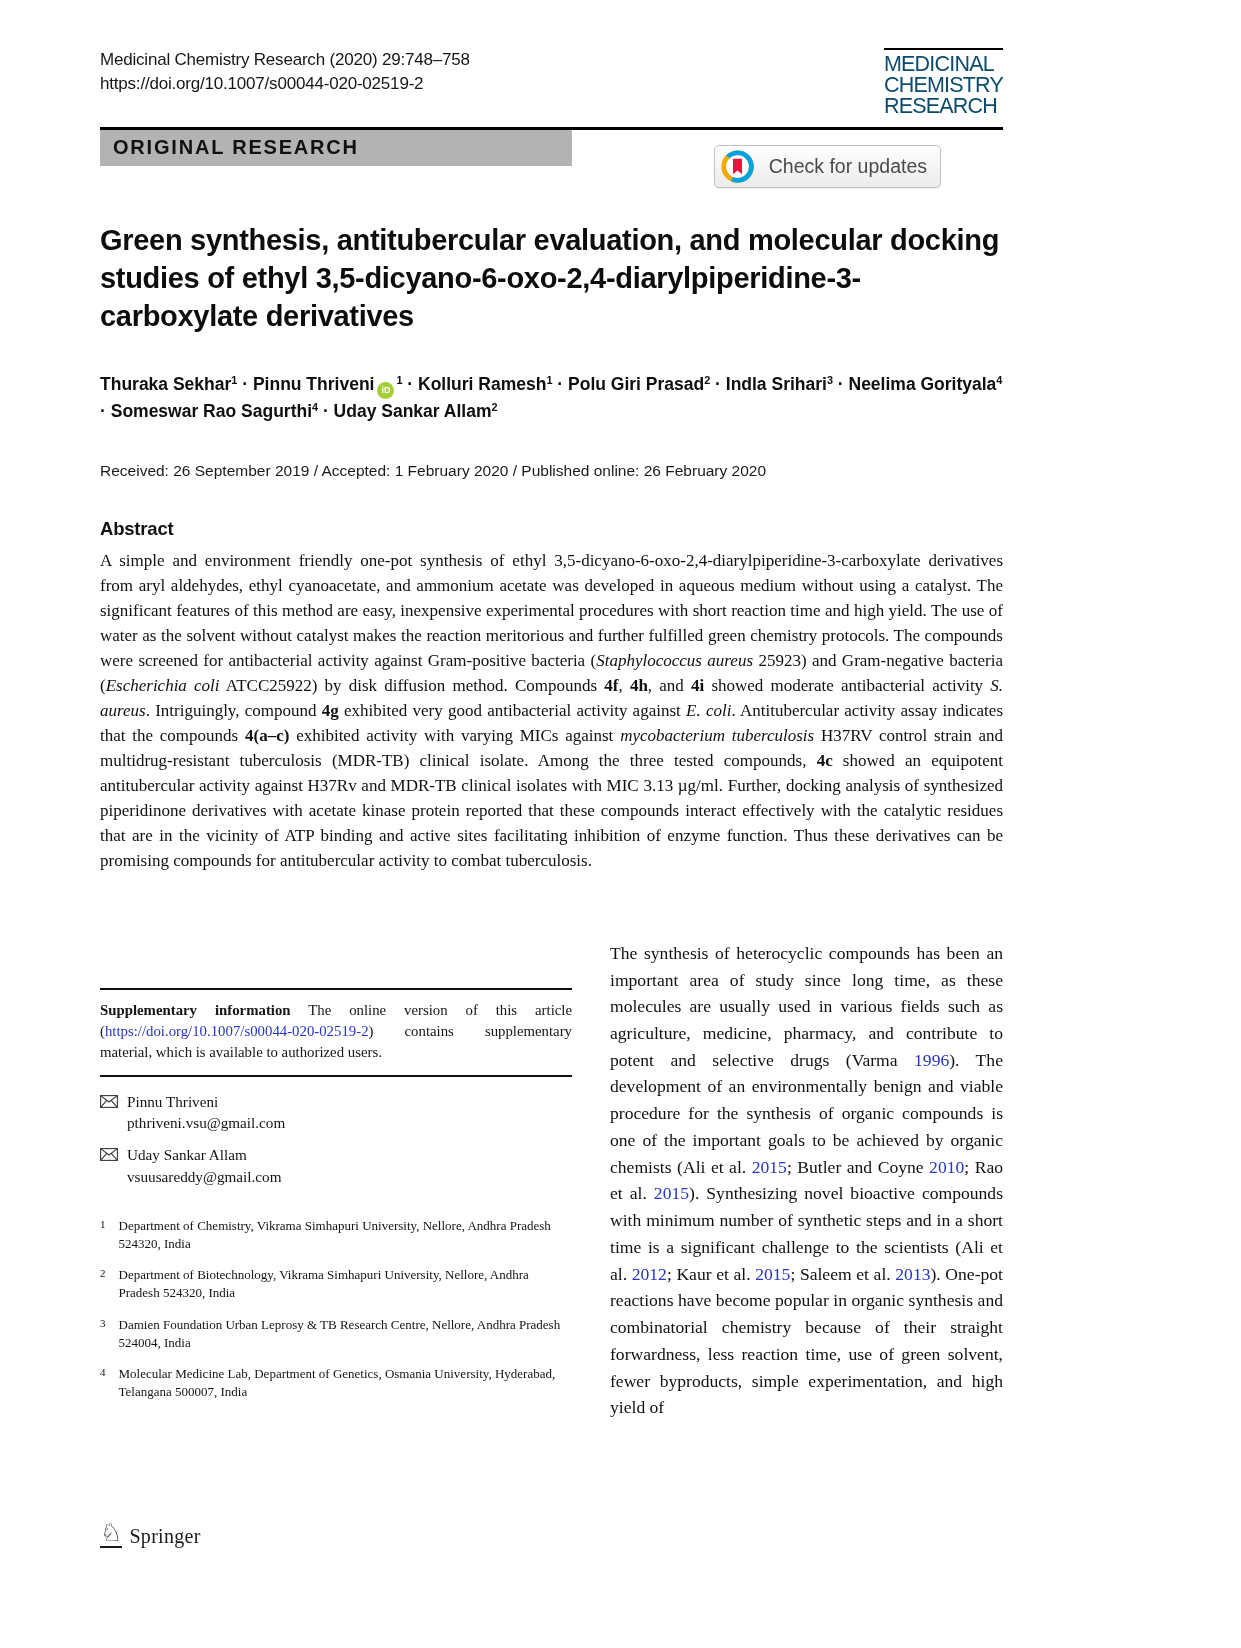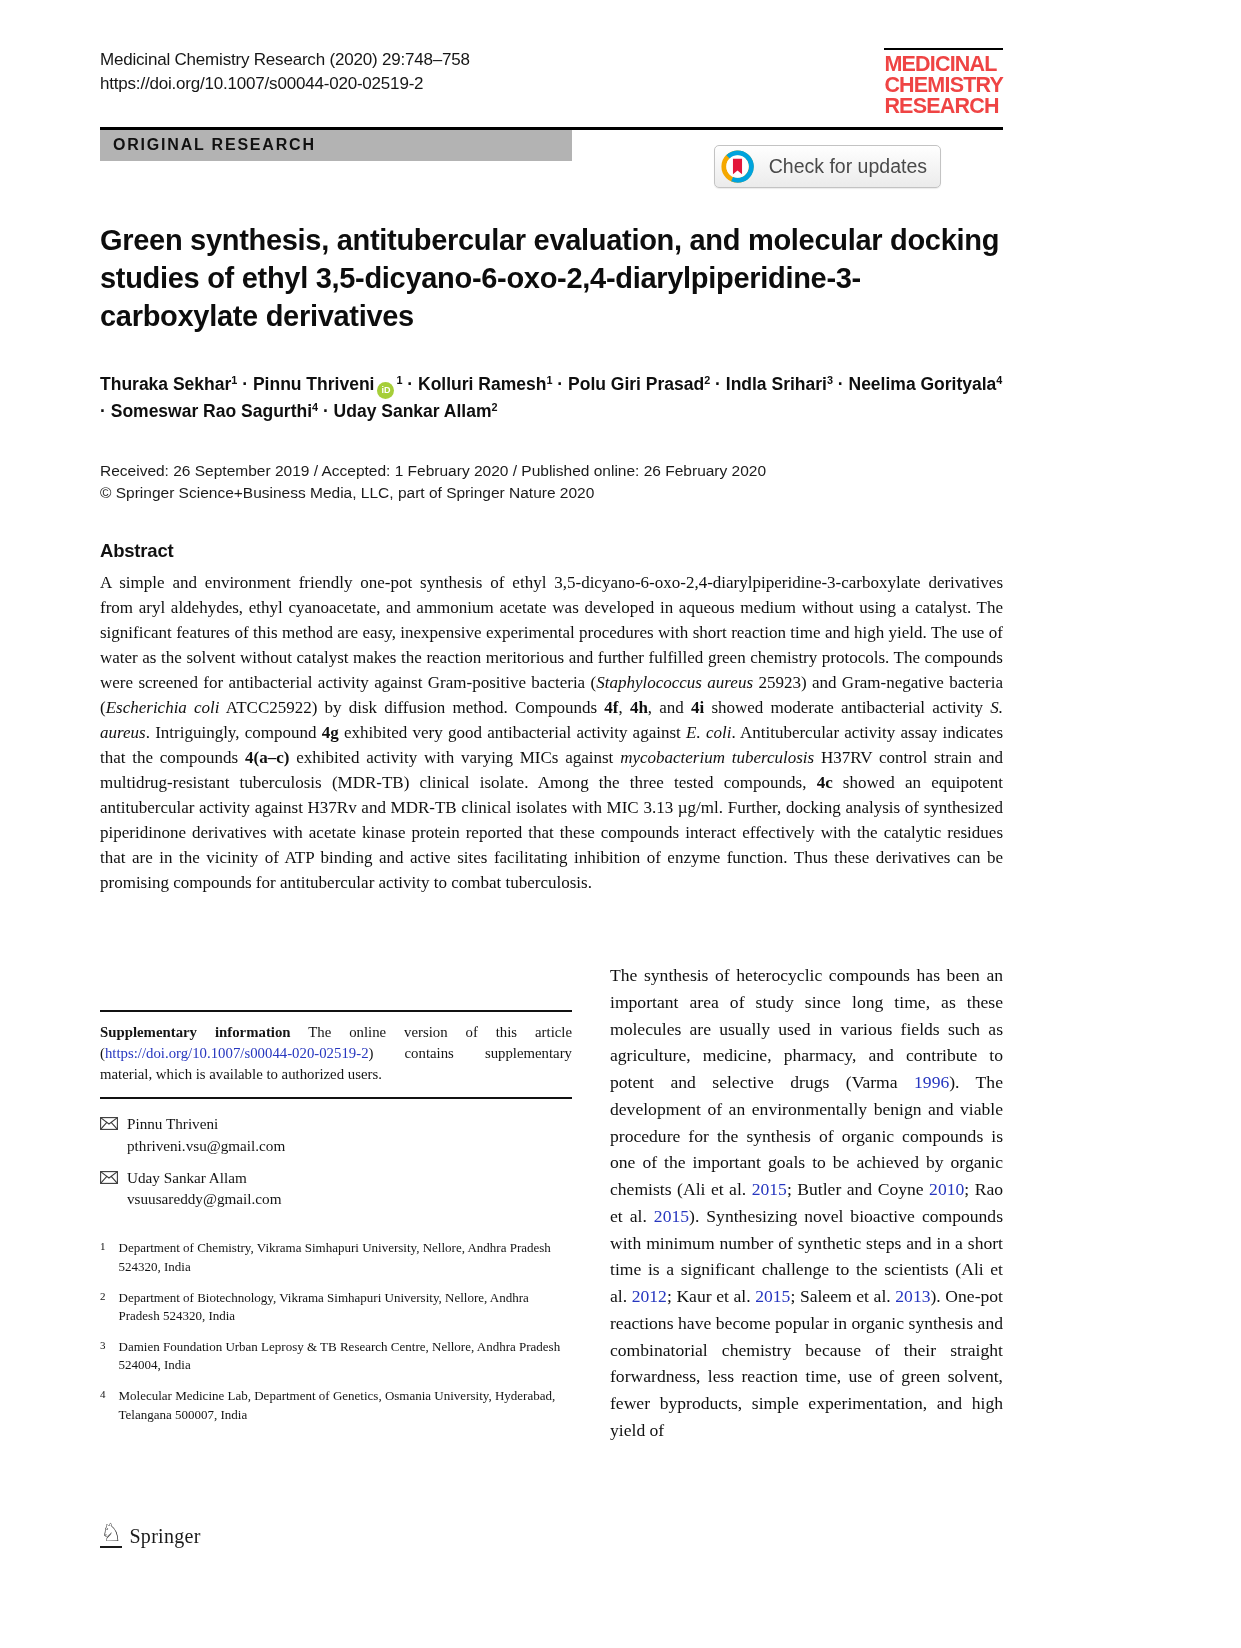--- a/index.html
+++ b/index.html
@@ -22,31 +22,31 @@
     font-family:"Liberation Sans",sans-serif;
     color:var(--ink);
     overflow:hidden;
   }
   
   .hdr{display:flex;justify-content:space-between;align-items:flex-start;}
   .hdr-left{font-size:17px;line-height:1.42;letter-spacing:-0.2px;color:#161616;}
   .logo{
     border-top:2.5px solid #000;
     padding-top:4px;
-    font-weight:bold;font-size:21.5px;line-height:0.98;letter-spacing:-0.8px;
-    color:#ef4444;
+    font-weight:normal;font-size:21.5px;line-height:0.98;letter-spacing:-0.8px;
+    color:#0c4a6e;
   }
   .logo span{display:block;}
   .rule{height:3px;background:#000;margin-top:10px;}
   
   .banner-row{display:flex;justify-content:space-between;align-items:flex-start;}
   .banner{
     width:472px;background:var(--bar);
     padding:6px 0 7px 13px;
-    font-weight:bold;font-size:16px;letter-spacing:1.8px;color:#111;
+    font-weight:bold;font-size:20px;letter-spacing:1.8px;color:#111;
   }
   .check-badge{
     display:inline-flex;align-items:center;gap:15px;
     margin-top:15px;margin-right:62px;
     border:1px solid #c3c3c3;border-radius:5px;
     background:linear-gradient(#ffffff,#ebebeb);
     box-shadow:0 1px 1px rgba(0,0,0,.08);
     padding:4px 13px 4px 6px;
     color:#4a4a4a;font-size:19.5px;
     cursor:pointer;
@@ -150,21 +150,20 @@
       </svg>
       <span>Check for updates</span>
     </div>
   </div>
 
   <h1 class="title">Green synthesis, antitubercular evaluation, and molecular docking studies of ethyl 3,5-dicyano-6-oxo-2,4-diarylpiperidine-3-carboxylate derivatives</h1>
 
   <p class="authors"><span>Thuraka Sekhar</span><span class="seg-sup">1</span><span> · </span><span>Pinnu Thriveni</span><span class="seg-orcid">iD</span><span class="seg-sup">1</span><span> · </span><span>Kolluri Ramesh</span><span class="seg-sup">1</span><span> · </span><span>Polu Giri Prasad</span><span class="seg-sup">2</span><span> · </span><span>Indla Srihari</span><span class="seg-sup">3</span><span> · </span><span>Neelima Gorityala</span><span class="seg-sup">4</span><span> · </span><span>Someswar Rao Sagurthi</span><span class="seg-sup">4</span><span> · </span><span>Uday Sankar Allam</span><span class="seg-sup">2</span></p>
 
   <p class="dates">Received: 26 September 2019 / Accepted: 1 February 2020 / Published online: 26 February 2020</p>
-  <p class="copyright">© Springer Science+Business Media, LLC, part of Springer Nature 2020</p>
 
   <h2 class="abs-h">Abstract</h2>
   <p class="abstract"><span>A simple and environment friendly one-pot synthesis of ethyl 3,5-dicyano-6-oxo-2,4-diarylpiperidine-3-carboxylate derivatives from aryl aldehydes, ethyl cyanoacetate, and ammonium acetate was developed in aqueous medium without using a catalyst. The significant features of this method are easy, inexpensive experimental procedures with short reaction time and high yield. The use of water as the solvent without catalyst makes the reaction meritorious and further fulfilled green chemistry protocols. The compounds were screened for antibacterial activity against Gram-positive bacteria (</span><span class="seg-i">Staphylococcus aureus</span><span> 25923) and Gram-negative bacteria (</span><span class="seg-i">Escherichia coli</span><span> ATCC25922) by disk diffusion method. Compounds </span><span class="seg-b">4f</span><span>, </span><span class="seg-b">4h</span><span>, and </span><span class="seg-b">4i</span><span> showed moderate antibacterial activity </span><span class="seg-i">S. aureus</span><span>. Intriguingly, compound </span><span class="seg-b">4g</span><span> exhibited very good antibacterial activity against </span><span class="seg-i">E. coli</span><span>. Antitubercular activity assay indicates that the compounds </span><span class="seg-b">4(a–c)</span><span> exhibited activity with varying MICs against </span><span class="seg-i">mycobacterium tuberculosis</span><span> H37RV control strain and multidrug-resistant tuberculosis (MDR-TB) clinical isolate. Among the three tested compounds, </span><span class="seg-b">4c</span><span> showed an equipotent antitubercular activity against H37Rv and MDR-TB clinical isolates with MIC 3.13 µg/ml. Further, docking analysis of synthesized piperidinone derivatives with acetate kinase protein reported that these compounds interact effectively with the catalytic residues that are in the vicinity of ATP binding and active sites facilitating inhibition of enzyme function. Thus these derivatives can be promising compounds for antitubercular activity to combat tuberculosis.</span></p>
 
 
   <div class="cols">
 
     <div class="col-left">
       <div class="thin-rule"></div>
       <p class="supp"><span class="seg-b">Supplementary information</span><span> The online version of this article (</span><span class="seg-link">https://doi.org/10.1007/s00044-020-02519-2</span><span>) contains supplementary material, which is available to authorized users.</span></p>

